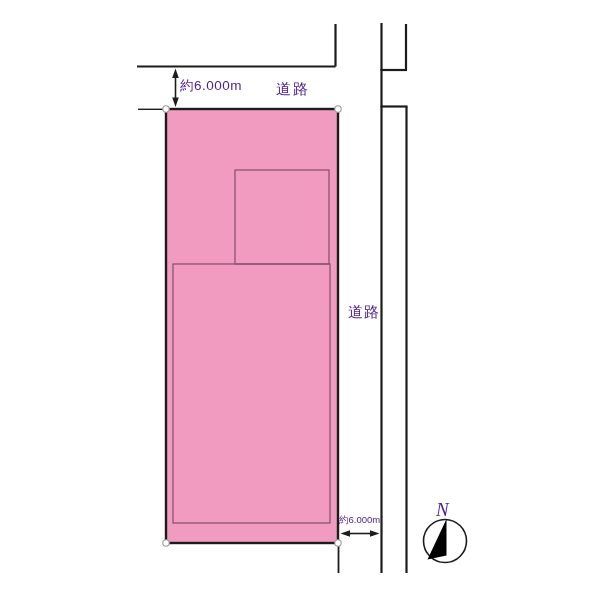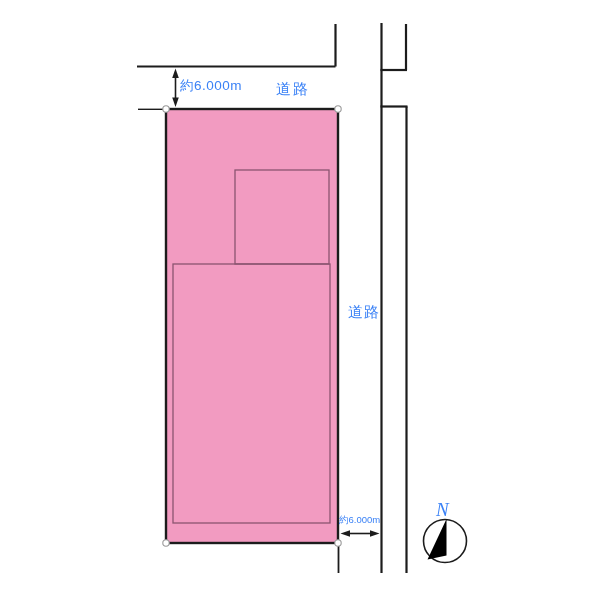--- a/index.html
+++ b/index.html
@@ -17,21 +17,21 @@
     color: #1c1c1c;
   }
   #drawing {
     position: absolute;
     left: 0;
     top: 0;
   }
   .map-label {
     position: absolute;
     white-space: nowrap;
-    color: #3b82f6;
+    color: #4c1d95;
     line-height: 1;
   }
   .lbl-north-width  { left: 180px; top: 79px;  font-size: 13.5px; letter-spacing: 0.5px; }
   .lbl-north-road   { left: 276px; top: 81px;  font-size: 15px;   letter-spacing: 2px; }
   .lbl-east-road    { left: 348px; top: 304px; font-size: 15px;   letter-spacing: 1px; }
   .lbl-east-width   { left: 339px; top: 515px; font-size: 9.5px;  letter-spacing: 0px; }
   .lbl-compass-n    {
     left: 436px; top: 500px;
     font-family: "Liberation Serif", "DejaVu Serif", serif;
     font-style: italic;

